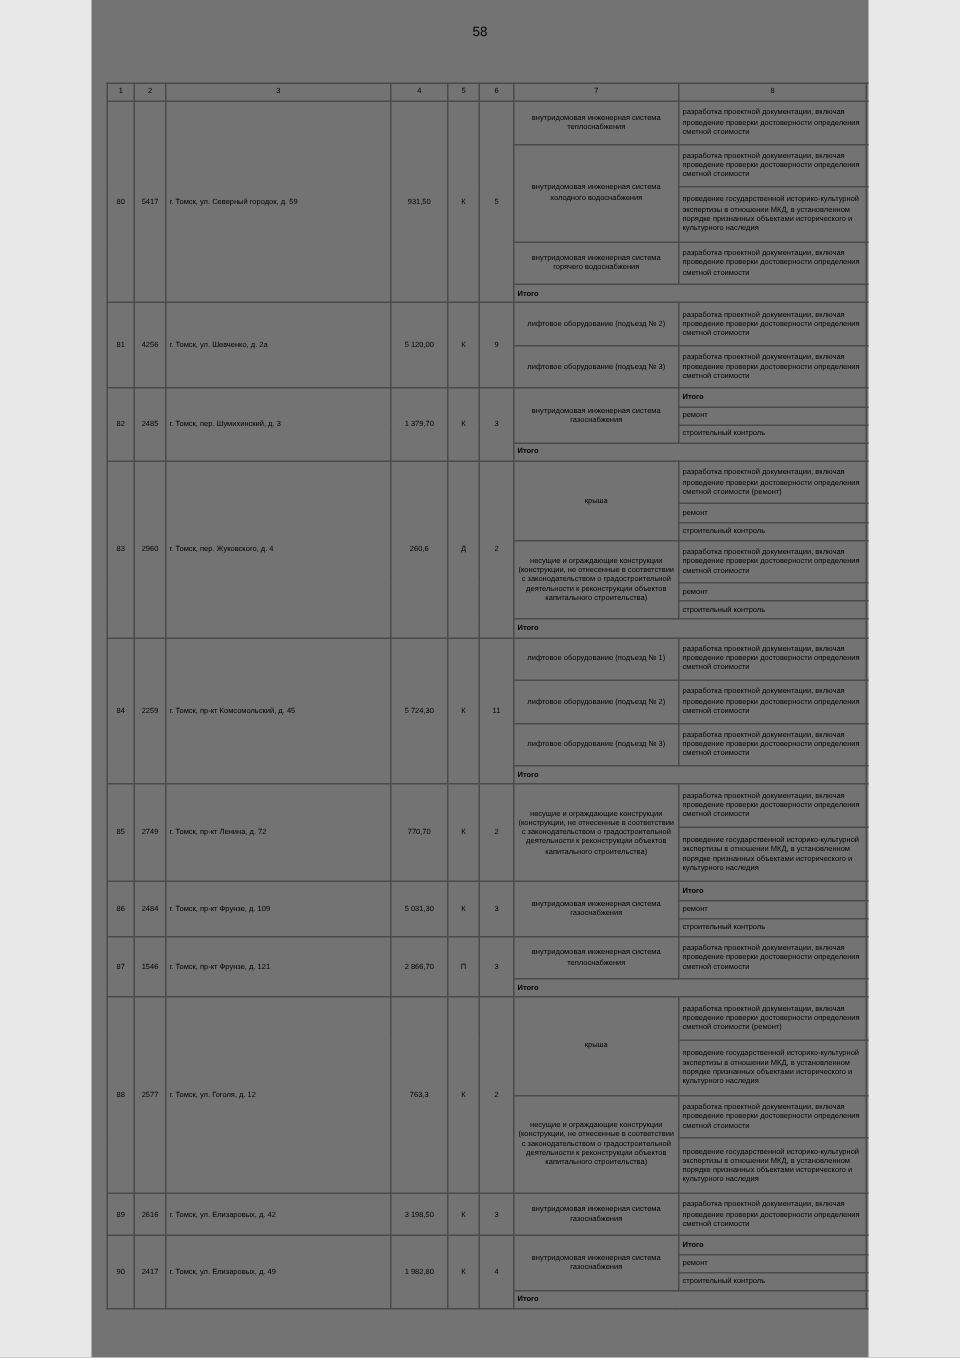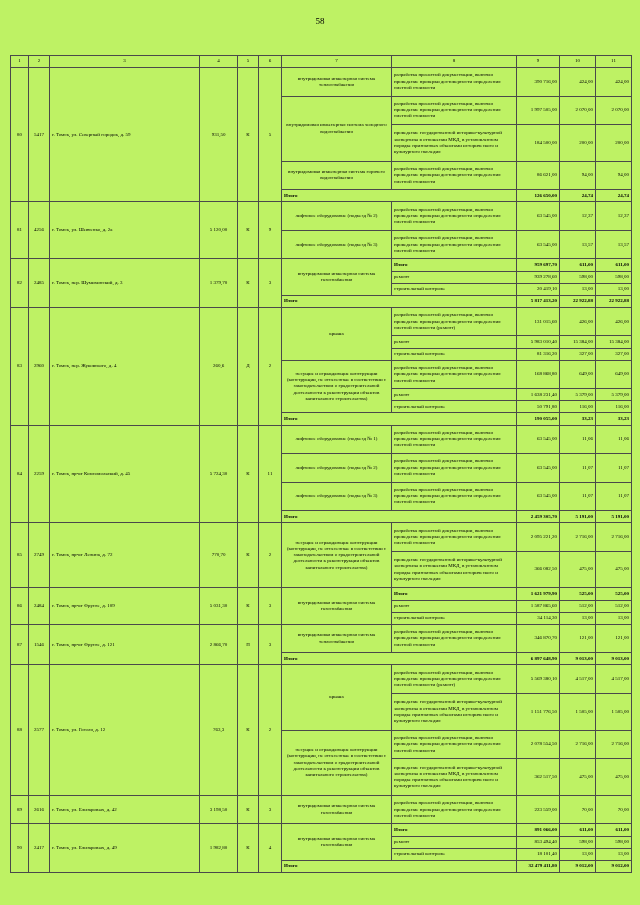--- a/index.html
+++ b/index.html
@@ -1,18 +1,18 @@
 <!DOCTYPE html>
 <html><head>
 <meta charset="utf-8">
 <style>
   html,body { margin:0; padding:0; background:#e8e8e8; }
   .page {
-    position:relative; width:640px; height:905px; background:#bef264;
-    font-family:Liberation Serif, serif; color:#000; margin:0 auto; overflow:hidden;
+    position:relative; width:518px; height:905px; background:#737373;
+    font-family:Liberation Sans, sans-serif; color:#000; margin:0 auto; overflow:hidden;
   }
   .pagenum {
     position:absolute; top:16px; left:0; width:100%;
     text-align:center; font-size:9px;
   }
   table.reg {
     position:absolute; left:10px; top:55px; width:621px; height:818px;
     border-collapse:collapse; table-layout:fixed;
   }
   table.reg td {

